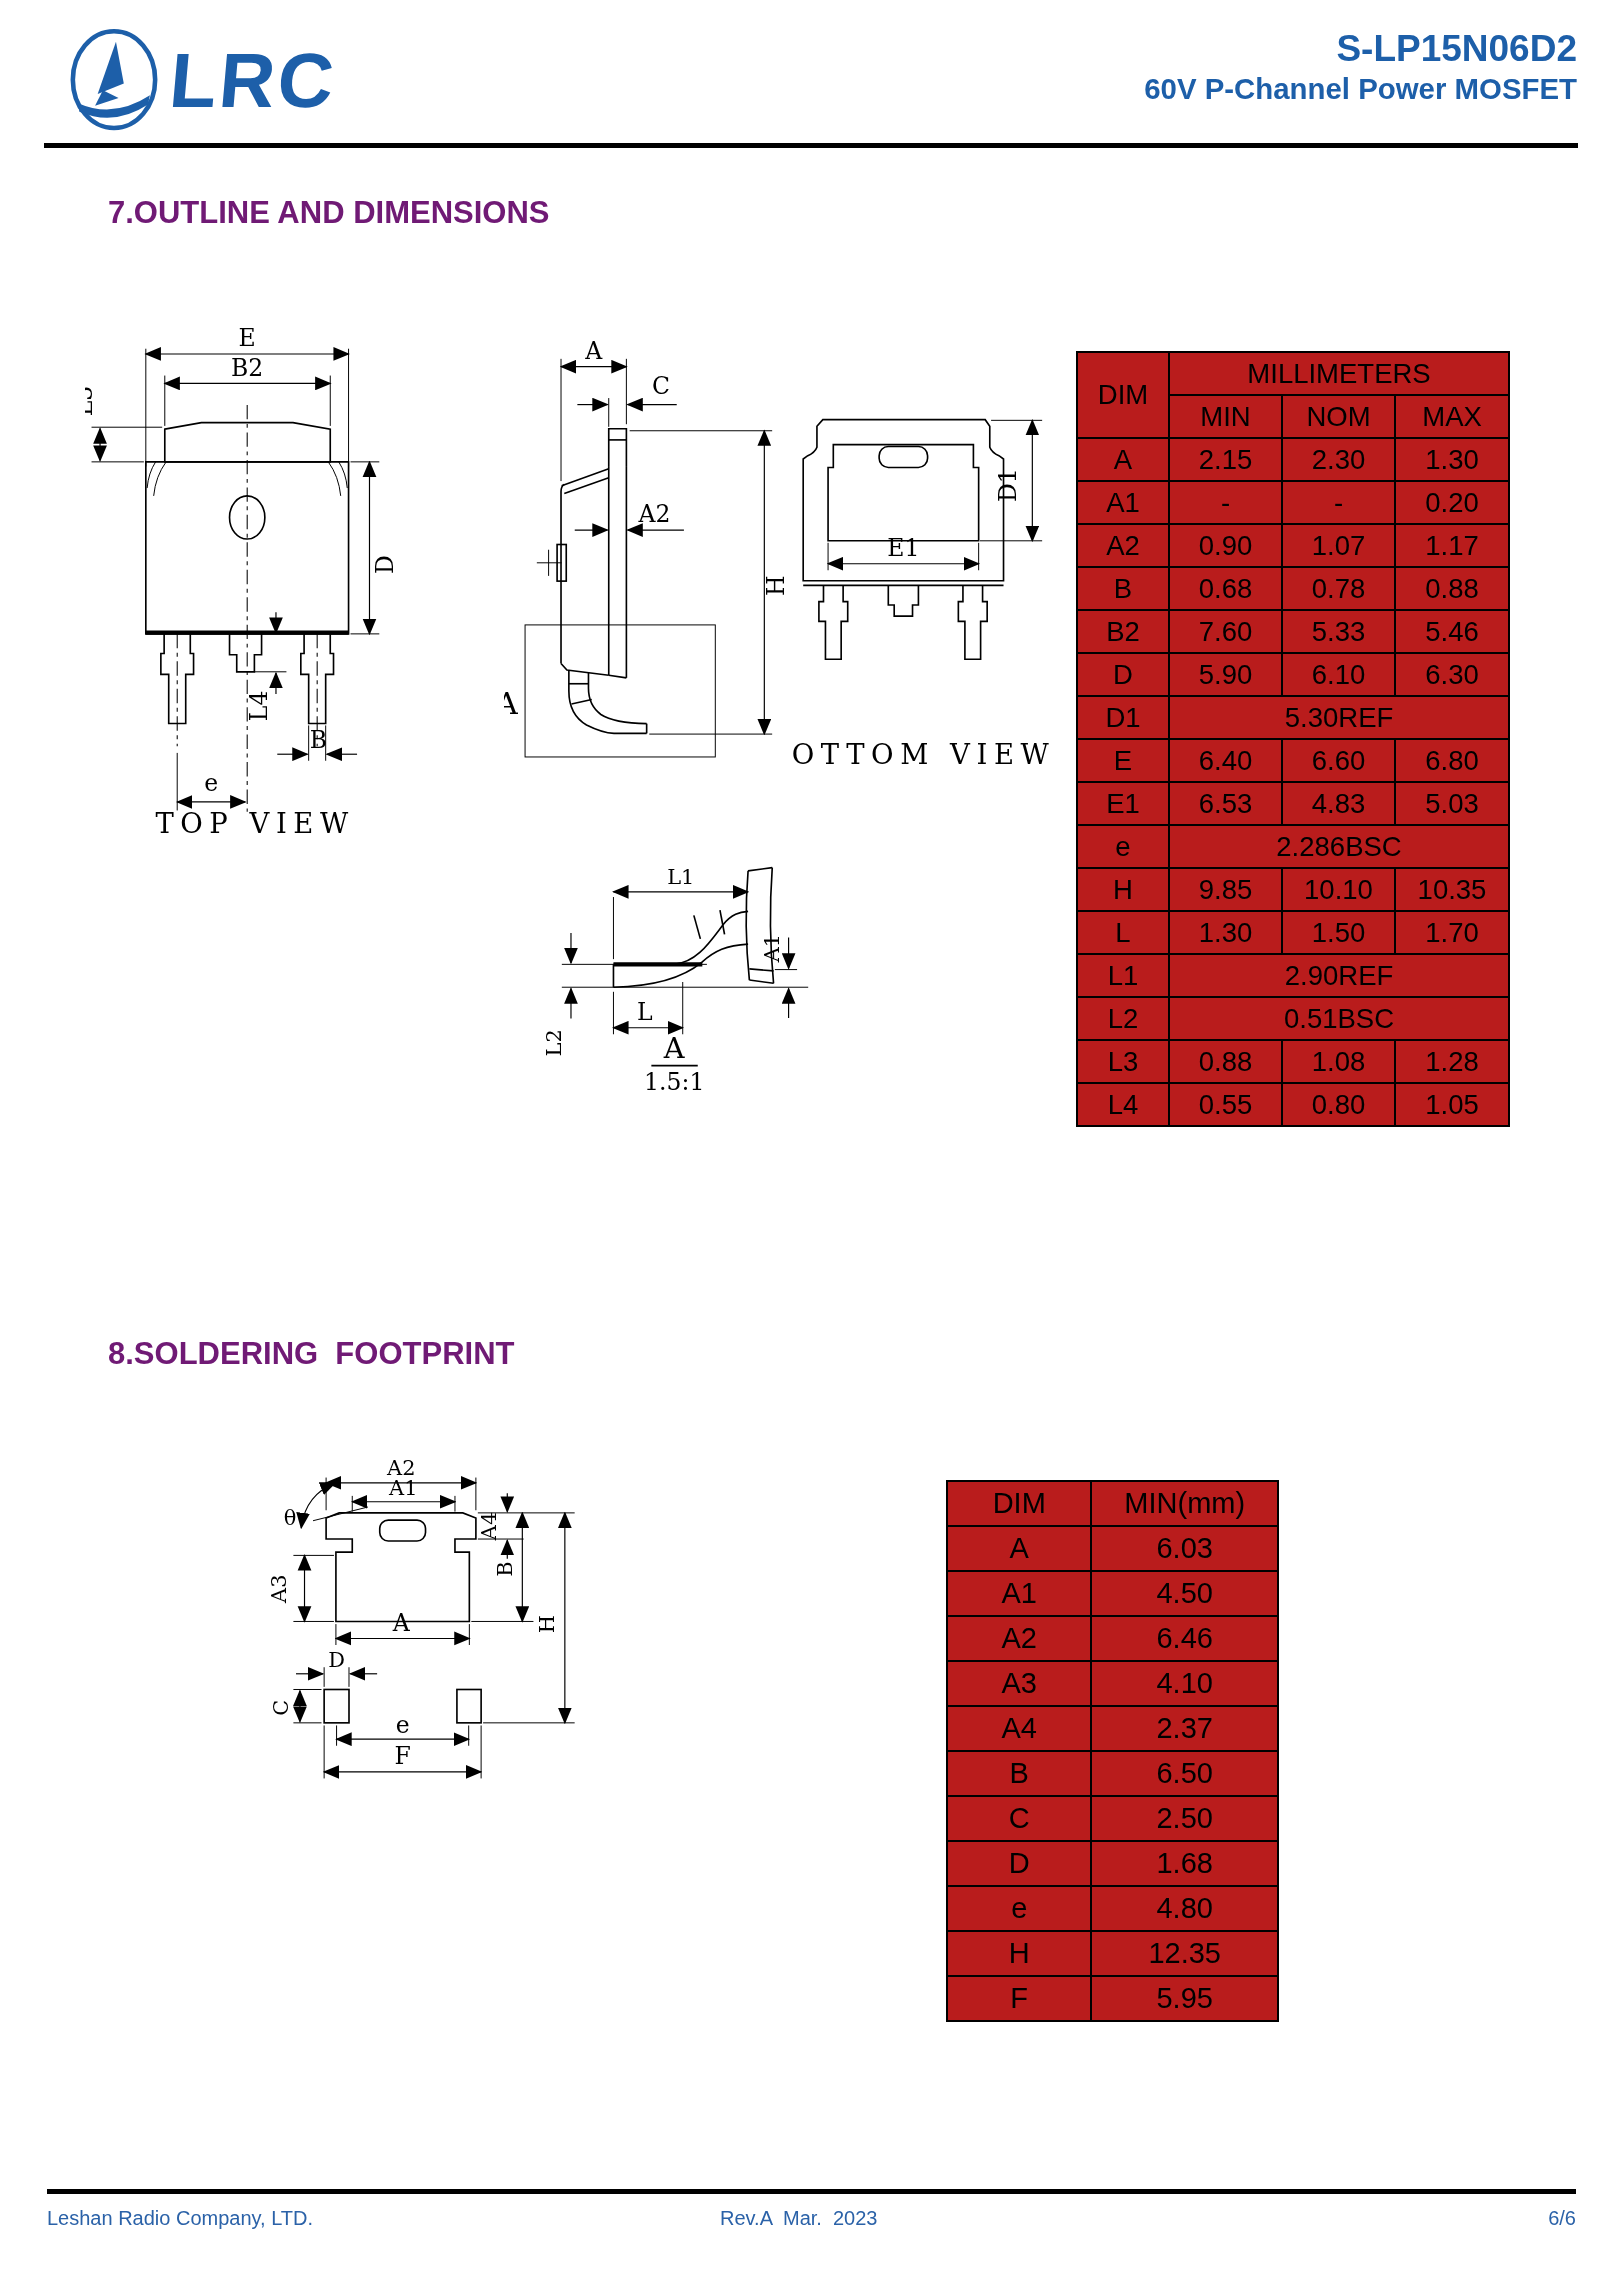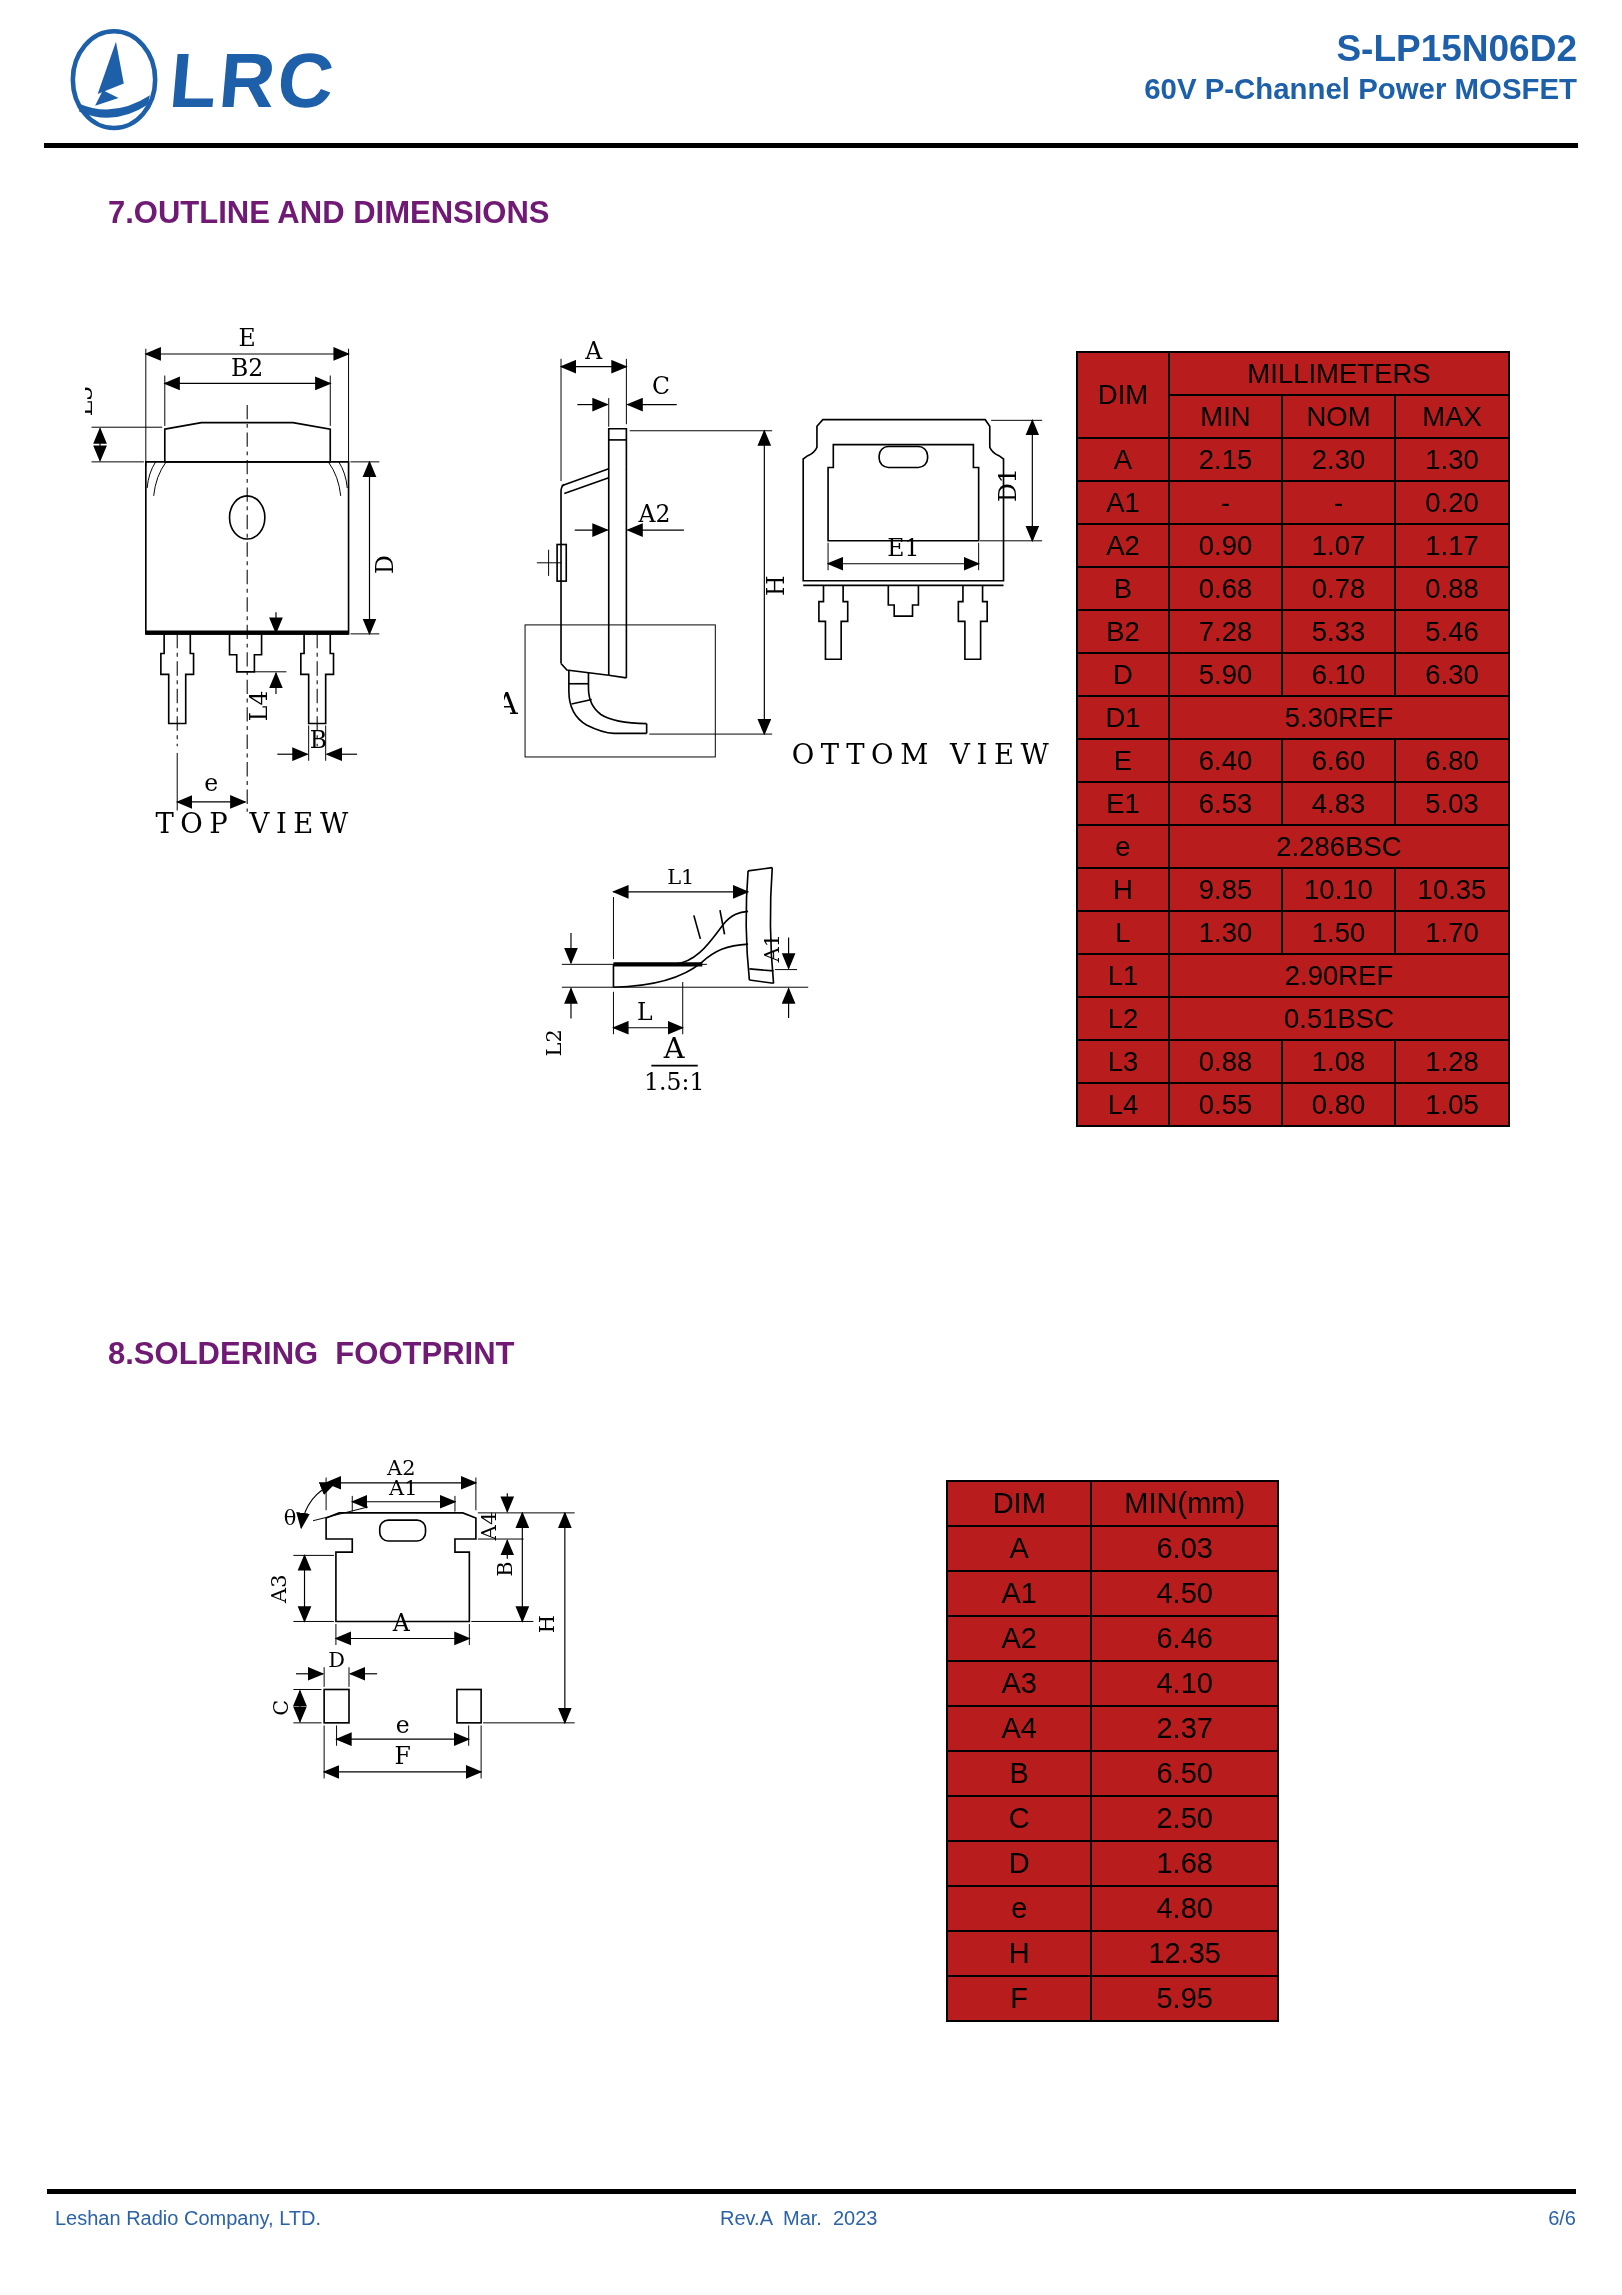--- a/index.html
+++ b/index.html
@@ -265,21 +265,21 @@
           <td>1.17</td>
         </tr>
     <tr>
           <td>B</td>
           <td>0.68</td>
           <td>0.78</td>
           <td>0.88</td>
         </tr>
     <tr>
           <td>B2</td>
-          <td>7.28</td>
+          <td>7.60</td>
           <td>5.33</td>
           <td>5.46</td>
         </tr>
     <tr>
           <td>D</td>
           <td>5.90</td>
           <td>6.10</td>
           <td>6.30</td>
         </tr>
     <tr>
@@ -458,18 +458,18 @@
           <td>12.35</td>
         </tr>
     <tr>
           <td>F</td>
           <td>5.95</td>
         </tr>
   </tbody>
     </table>
 
   <div class="rule" style="left:47px;top:2189px;width:1529px;height:4.6px;"></div>
-  <div class="foot" style="left:55px;top:2207px;text-align:center;">Leshan Radio Company, LTD.</div>
+  <div class="foot" style="left:47px;top:2207px;text-align:center;">Leshan Radio Company, LTD.</div>
   <div class="foot" style="left:720px;top:2207px;">Rev.A  Mar.  2023</div>
   <div class="foot" style="right:47px;top:2207px;">6/6</div>
 
 </div>
 
 
 </body></html>

